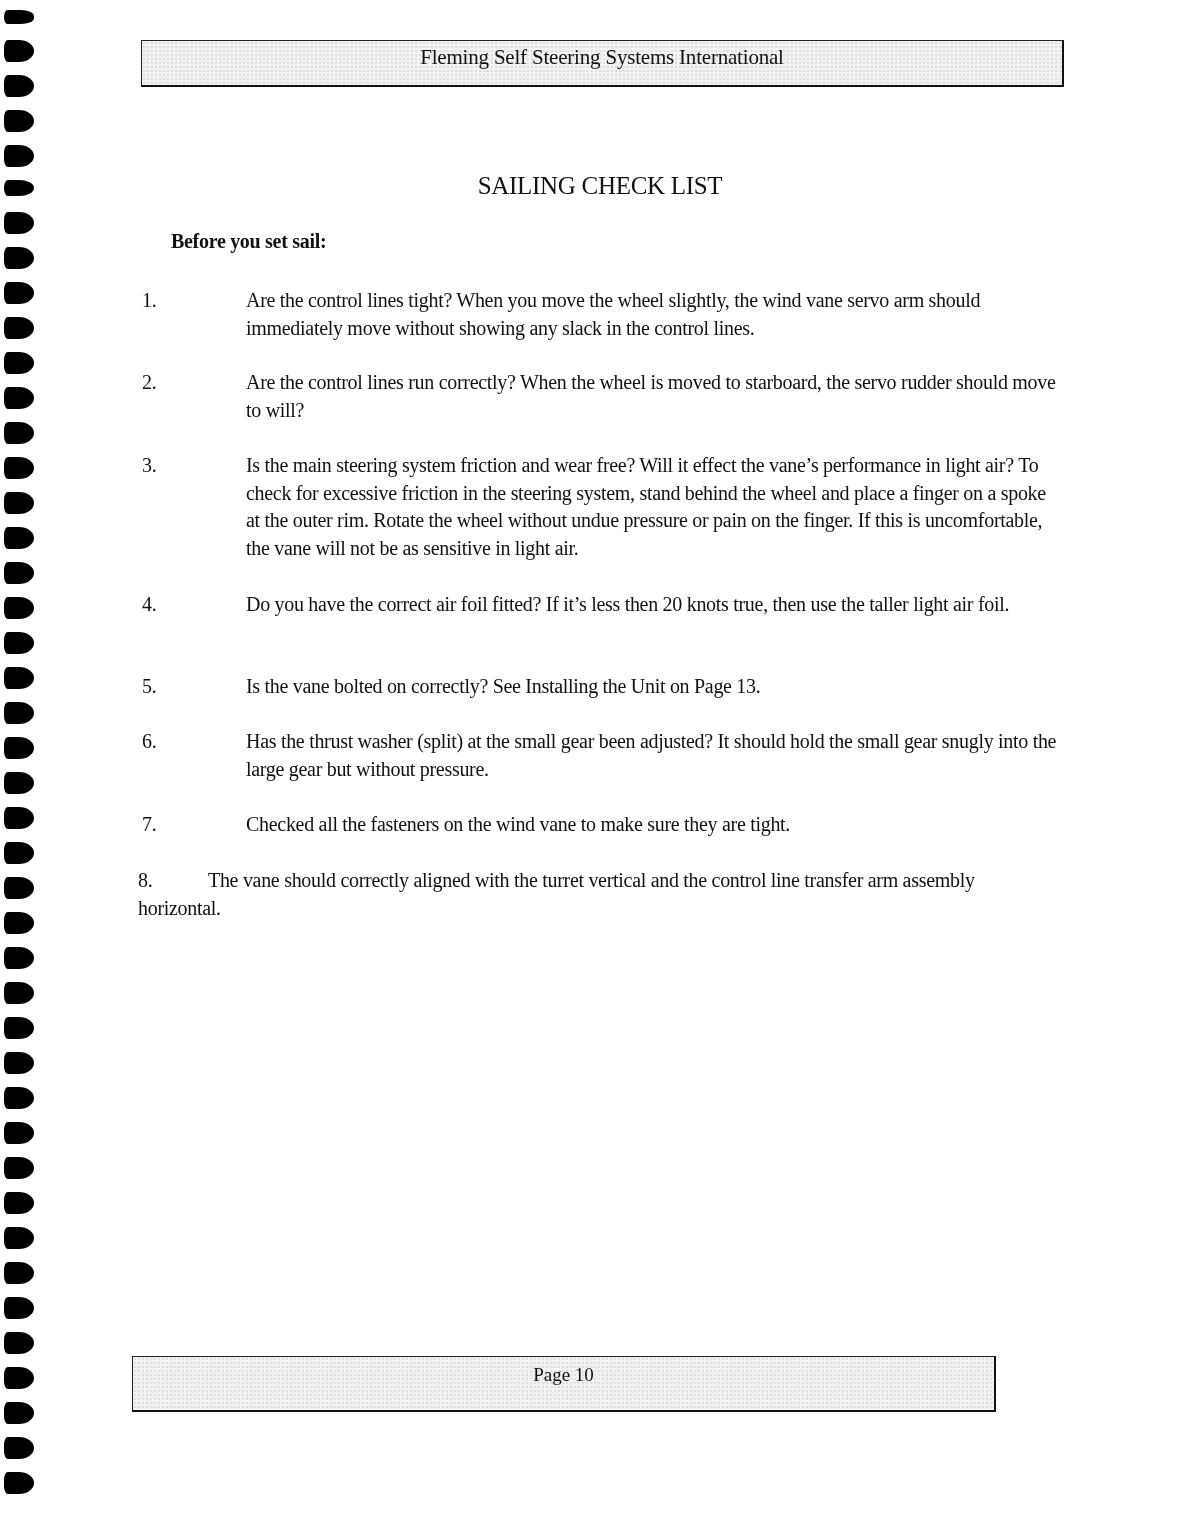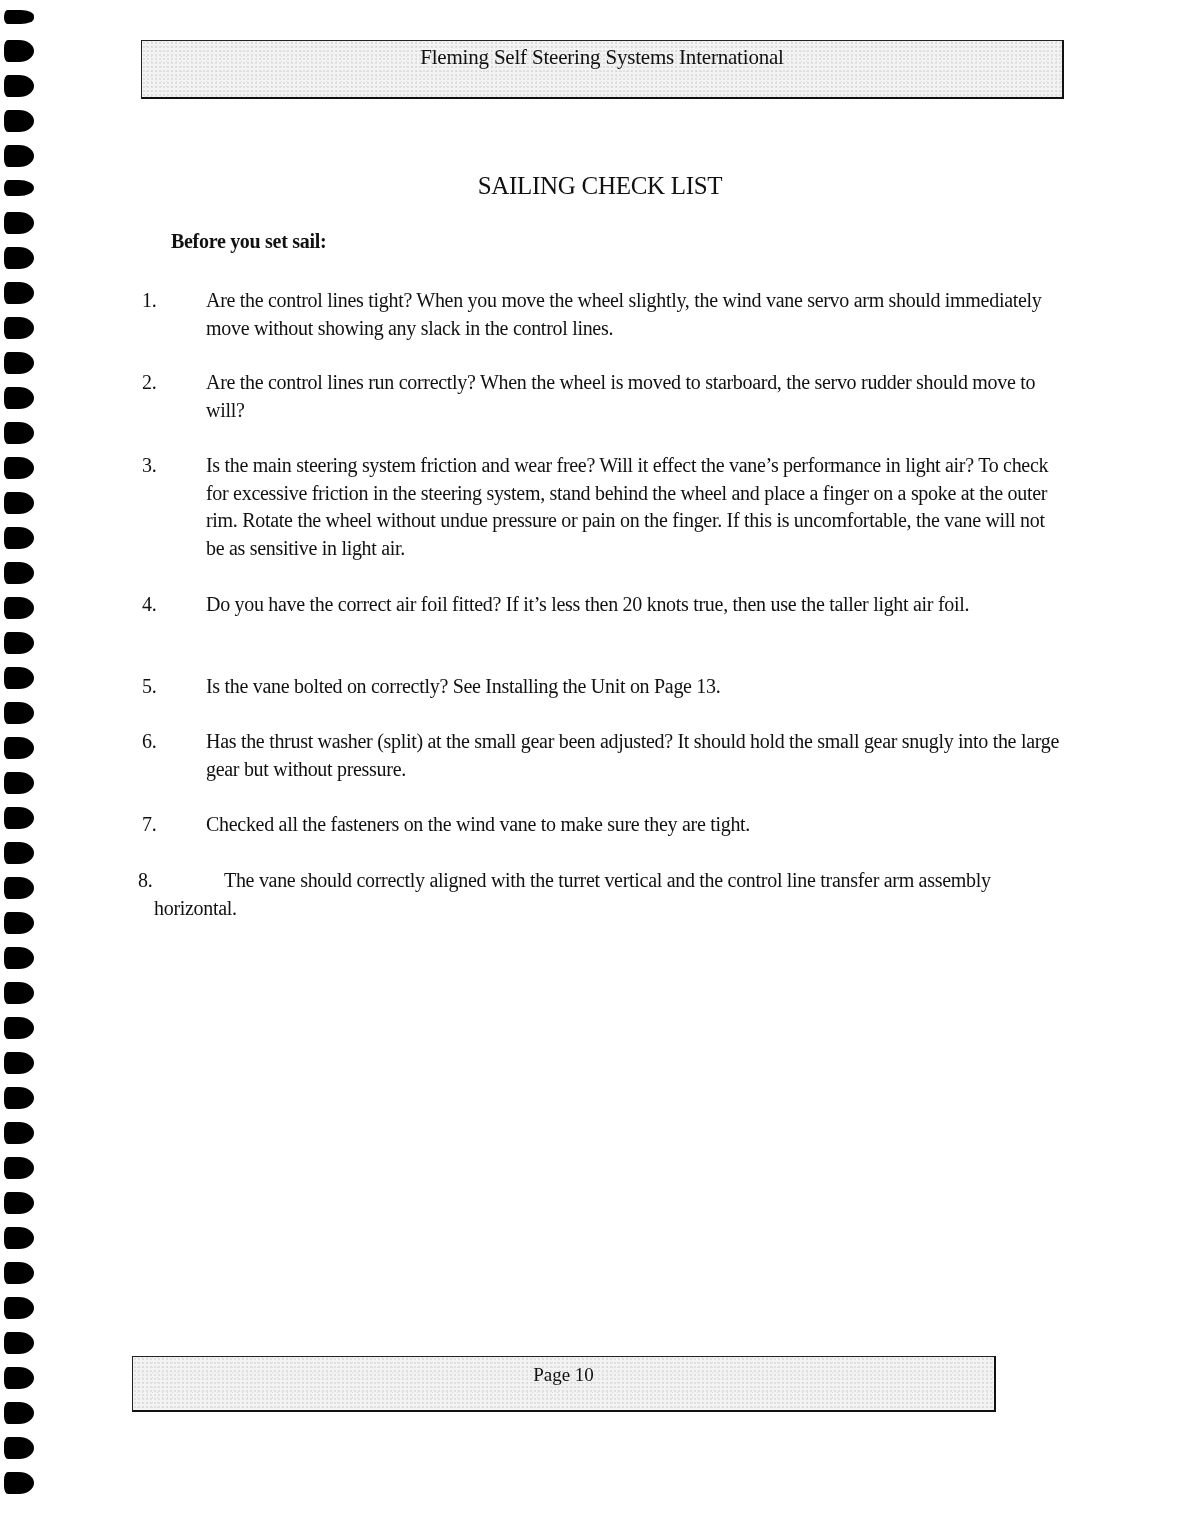--- a/index.html
+++ b/index.html
@@ -17,38 +17,38 @@
       position: absolute; box-sizing: border-box;
       border: 1px solid #222; border-right: 2px solid #111; border-bottom: 2px solid #111;
       background-color: #f3f3f3;
       background-image:
         radial-gradient(#c8c8c8 0.6px, transparent 0.8px),
         radial-gradient(#d8d8d8 0.6px, transparent 0.8px);
       background-size: 4px 4px, 5px 5px;
       background-position: 0 0, 2px 3px;
       text-align: center;
     }
-    .header-banner { left: 141px; top: 40px; width: 923px; height: 59px; }
+    .header-banner { left: 141px; top: 40px; width: 923px; height: 47px; }
     .header-title { font-size: 21px; line-height: 22px; margin-top: 5px; letter-spacing: -0.2px; }
     .header-sub { font-size: 17px; line-height: 20px; letter-spacing: -0.2px; }
     .footer-banner { left: 132px; top: 1356px; width: 864px; height: 56px; }
     .footer-text { font-size: 19px; line-height: 20px; margin-top: 8px; }
 
     .title {
       position: absolute; left: 0; width: 1200px; top: 172px; text-align: center;
       font-size: 25px; letter-spacing: -0.3px;
     }
     .subheading {
       position: absolute; left: 146px; top: 230px; font-size: 20px; font-weight: bold; letter-spacing: -0.3px; margin-left: 25px;
     }
     .list { position: absolute; left: 142px; top: 287px; width: 920px; }
     .item { position: absolute; left: 0; width: 920px; font-size: 20px; line-height: 27.5px; letter-spacing: -0.3px; }
     .item .num { position: absolute; left: 0; top: 0; }
-    .item .text { display: block; margin-left: 64px; }
-    .item.hanging .text { margin-left: 16px; text-indent: 70px; }
+    .item .text { display: block; margin-left: 104px; }
+    .item.hanging .text { margin-left: 0; text-indent: 70px; }
   </style>
 </head>
 <body>
 
 <div class="holes">
   <div class="hole" style="top:10px;height:14px"></div>
   <div class="hole" style="top:40px"></div>
   <div class="hole" style="top:75px"></div>
   <div class="hole" style="top:110px"></div>
   <div class="hole" style="top:145px"></div>

